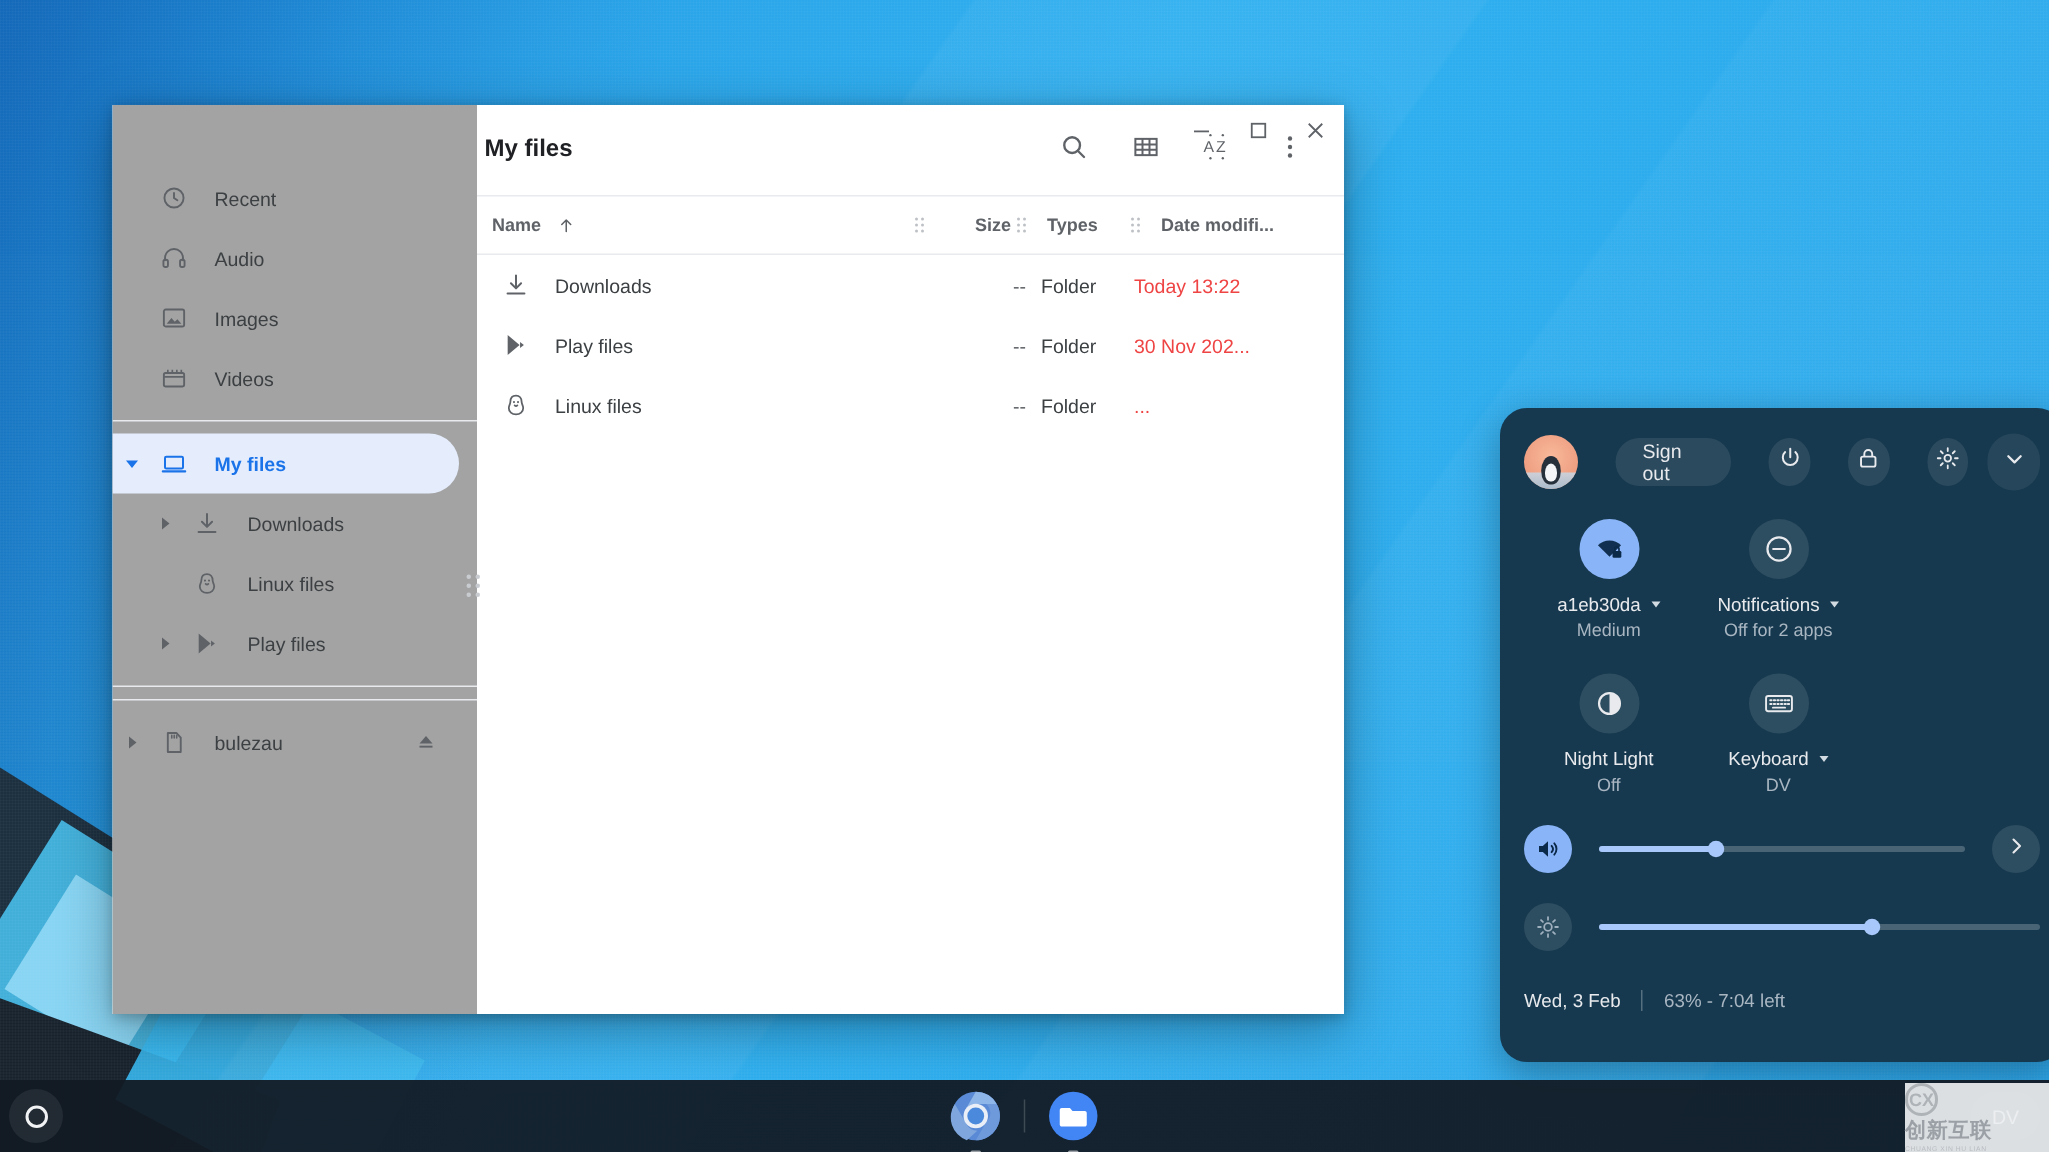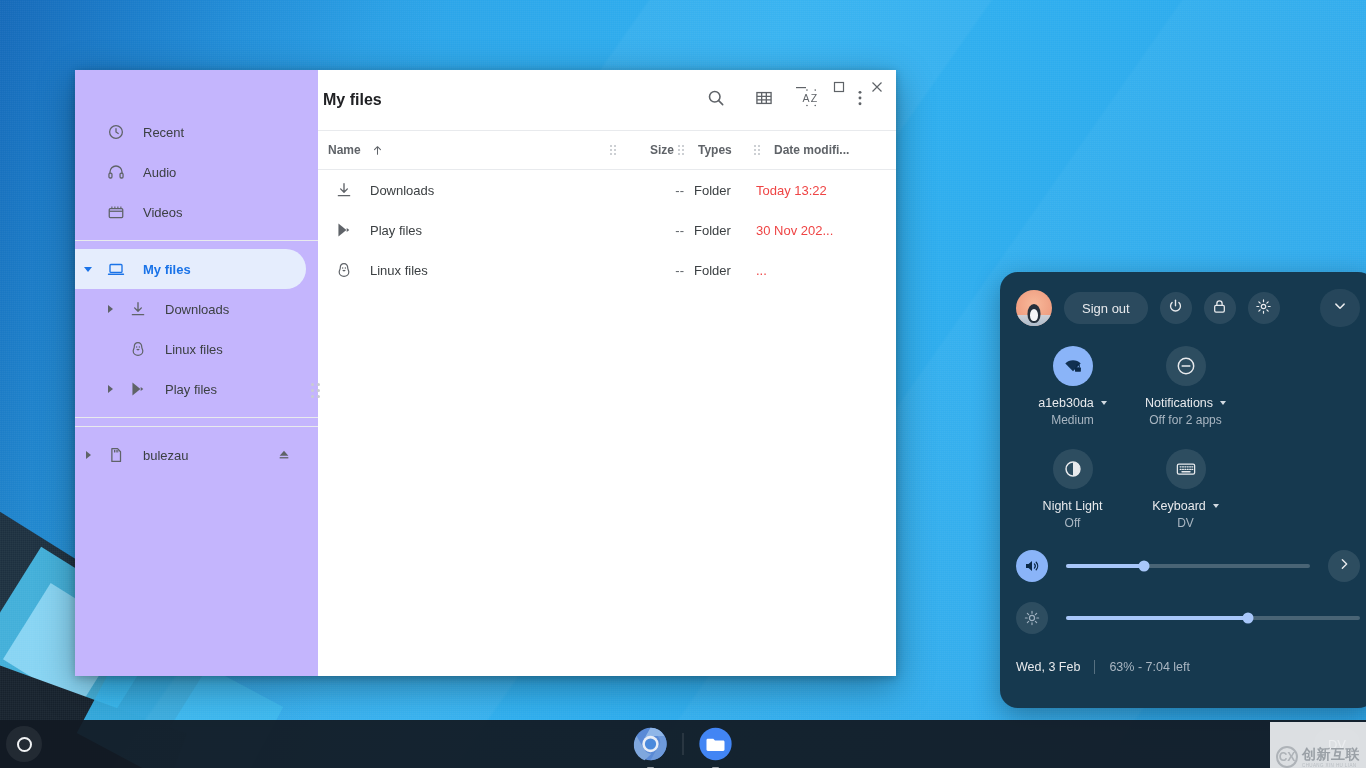--- a/index.html
+++ b/index.html
@@ -71,21 +71,21 @@
   .win-btn {
     width: 38px; height: 32px;
     display: flex; align-items: center; justify-content: center;
     cursor: pointer;
   }
   .win-btn svg { display:block; }
 
   
   #sidebar {
     width: 243px; flex: 0 0 243px;
-    background: #c4b5fd;
+    background: #a3a3a3;
     padding-top: 42px;
     position: relative;
   }
   .nav-item {
     display: flex; align-items: center;
     height: 40px;
     margin: 0 12px 0 0;
     padding-left: 0;
     border-radius: 0 20px 20px 0;
     cursor: pointer;
@@ -175,21 +175,21 @@
     position: absolute;
     left: 1000px; top: 272px;
     width: 376px; height: 436px;
     background: #16394f;
     border-radius: 18px;
     color: #e8eaed;
     padding: 14px 16px 0 16px;
     box-shadow: 0 8px 28px rgba(0,0,0,.32);
     overflow: hidden;
   }
-  #tray-top { display: flex; align-items: center; height: 44px; }
+  #tray-top { display: flex; align-items: center; height: 44px; gap: 13px; }
   #avatar {
     width: 36px; height: 36px; border-radius: 50%;
     background: radial-gradient(circle at 50% 40%, #f8b99a 0%, #f0a184 60%, #e8957a 100%);
     position: relative; overflow: hidden; flex: 0 0 36px;
     cursor: pointer;
   }
   #avatar .peng-body {
     position:absolute; left:50%; top:40%; transform:translateX(-50%);
     width:13px;height:19px;background:#25303b;border-radius:50% 50% 45% 45%;
   }
@@ -318,23 +318,24 @@
     display:flex; align-items:center;
     font-size: 13px; color:#e8eaed; cursor:pointer;
     margin-right: 6px;
   }
 
   
   #watermark {
     position: absolute; right: 0; bottom: 0;
     width: 96px; height: 46px;
     background: rgba(236,238,240,.93);
-    display:flex; align-items:flex-end; justify-content:center;
+    display:flex; align-items:flex-start; justify-content:center;
     gap: 4px;
     z-index: 60;
+    flex-direction: column;
   }
   #watermark .wm-mark {
     width: 22px; height:22px; border-radius:50%;
     border: 2px solid #aeb3b8; color:#aeb3b8;
     display:flex;align-items:center;justify-content:center;
     font-size: 12px; font-weight:bold;
   }
   #watermark .wm-txt {
     display:flex; flex-direction:column; line-height:1;
   }
@@ -394,20 +395,30 @@
         <span class="nav-icon">
           <svg width="18" height="18" viewBox="0 0 24 24" fill="none" stroke="currentColor" stroke-width="1.7">
             <path d="M4 14v-2a8 8 0 0116 0v2" stroke-linecap="round"></path>
             <rect x="2.6" y="13.5" width="4" height="6.5" rx="1.6"></rect>
             <rect x="17.4" y="13.5" width="4" height="6.5" rx="1.6"></rect>
           </svg>
         </span>
         <span class="nav-label">Audio</span>
       </div>
 
+      <div class="nav-item">
+        <span class="nav-expander empty"></span>
+        <span class="nav-icon">
+          <svg width="18" height="18" viewBox="0 0 24 24" fill="none" stroke="currentColor" stroke-width="1.7">
+            <rect x="3" y="4.5" width="18" height="15" rx="1.6"></rect>
+            <path d="M5.5 17l4.2-5 3 3.4 2.3-2.4 3.6 4z" fill="currentColor" stroke="none"></path>
+          </svg>
+        </span>
+        <span class="nav-label">Images</span>
+      </div>
 
       <div class="nav-item">
         <span class="nav-expander empty"></span>
         <span class="nav-icon">
           <svg width="18" height="18" viewBox="0 0 24 24" fill="none" stroke="currentColor" stroke-width="1.7">
             <rect x="3" y="7.5" width="18" height="12" rx="1.4"></rect>
             <path d="M3 11h18"></path>
               <path d="M6.5 7.5V4.6M10.5 7.5V4.6M14.5 7.5V4.6M18.5 7.5V4.6" stroke-width="1.5"></path>
           </svg>
         </span>

